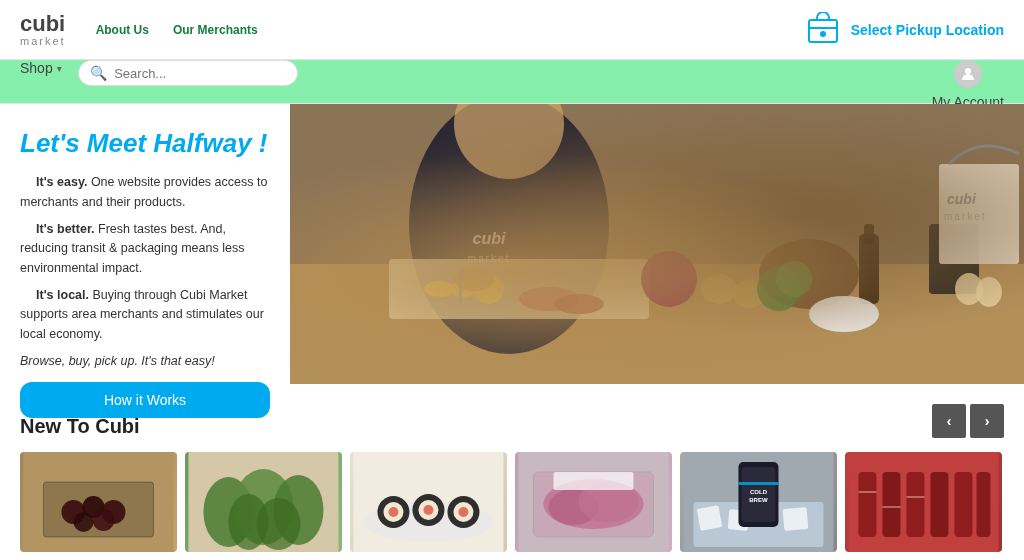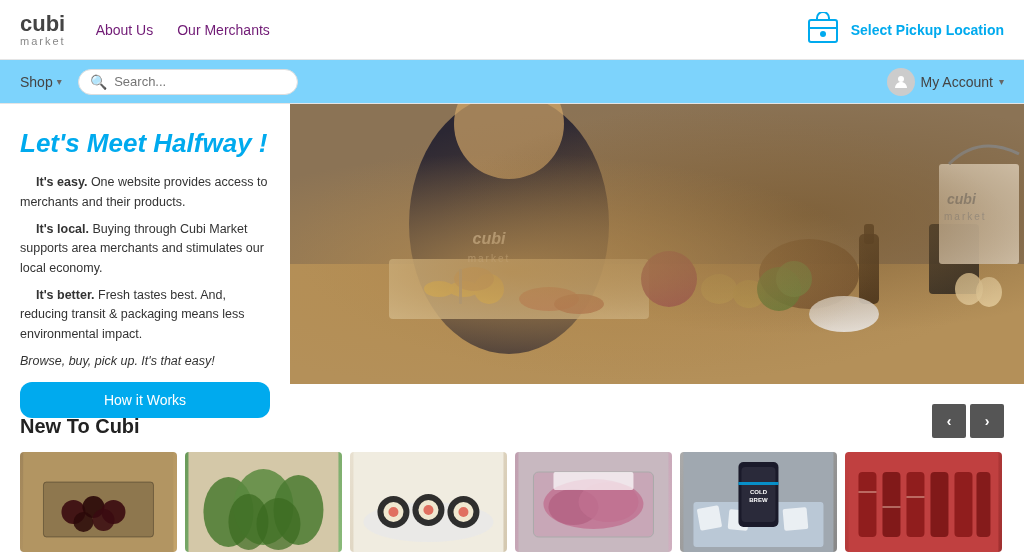--- a/index.html
+++ b/index.html
@@ -31,45 +31,46 @@
       color: #888;
       letter-spacing: 2px;
       text-transform: lowercase;
     }
     .top-nav-links {
       display: flex;
       gap: 24px;
     }
     .top-nav-links a {
       text-decoration: none;
-      color: #701a75;
-      font-size: 14px;
+      color: #15803d;
+      font-size: 12px;
+      font-weight: bold;
     }
     .spacer { flex: 1; }
     .pickup-location {
       display: flex;
       align-items: center;
       gap: 10px;
       color: #00aaee;
       font-size: 14px;
       font-weight: 600;
       cursor: pointer;
     }
     .pickup-icon {
       width: 36px;
       height: 36px;
     }
 
     
     .sec-nav {
       display: flex;
-      align-items: center;
+      align-items: flex-start;
       padding: 0 20px;
       height: 44px;
-      background: #7dd3fc;
+      background: #86efac;
       border-bottom: 1px solid #e5e5e5;
     }
     .shop-btn {
       display: flex;
       align-items: center;
       gap: 4px;
       font-size: 14px;
       color: #444;
       cursor: pointer;
       margin-right: 16px;
@@ -96,20 +97,21 @@
     }
     .search-icon-svg { color: #aaa; font-size: 14px; }
     .sec-spacer { flex: 1; }
     .account-btn {
       display: flex;
       align-items: center;
       gap: 6px;
       font-size: 14px;
       color: #444;
       cursor: pointer;
+      flex-direction: column;
     }
     .account-avatar {
       width: 28px;
       height: 28px;
       border-radius: 50%;
       background: #ccc;
       display: flex;
       align-items: center;
       justify-content: center;
       font-size: 14px;
@@ -288,26 +290,26 @@
 </div>
 
 <section class="hero">
   <div class="hero-text">
     <div class="hero-title">Let's Meet Halfway !</div>
     <p class="hero-body">
       <strong>It's easy.</strong>
       <span> One website provides access to merchants and their products.</span>
     </p>
     <p class="hero-body" style="margin-top:8px;">
+      <strong>It's better.</strong>
+      <span> Fresh tastes best. And, reducing transit &amp; packaging means less environmental impact.</span>
+    </p>
+    <p class="hero-body" style="margin-top:8px;">
       <strong>It's local.</strong>
       <span> Buying through Cubi Market supports area merchants and stimulates our local economy.</span>
-    </p>
-    <p class="hero-body" style="margin-top:8px;">
-      <strong>It's better.</strong>
-      <span> Fresh tastes best. And, reducing transit &amp; packaging means less environmental impact.</span>
     </p>
     <p class="hero-browse">Browse, buy, pick up. It's that easy!</p>
     <button class="hero-cta">How it Works</button>
   </div>
   <div class="hero-img">
     <div class="hero-img-overlay"></div>
     
     <svg width="100%" height="100%" viewBox="0 0 736 280" preserveAspectRatio="xMidYMid slice" xmlns="http://www.w3.org/2000/svg">
 
       <rect width="736" height="280" fill="#8b7355"></rect>

